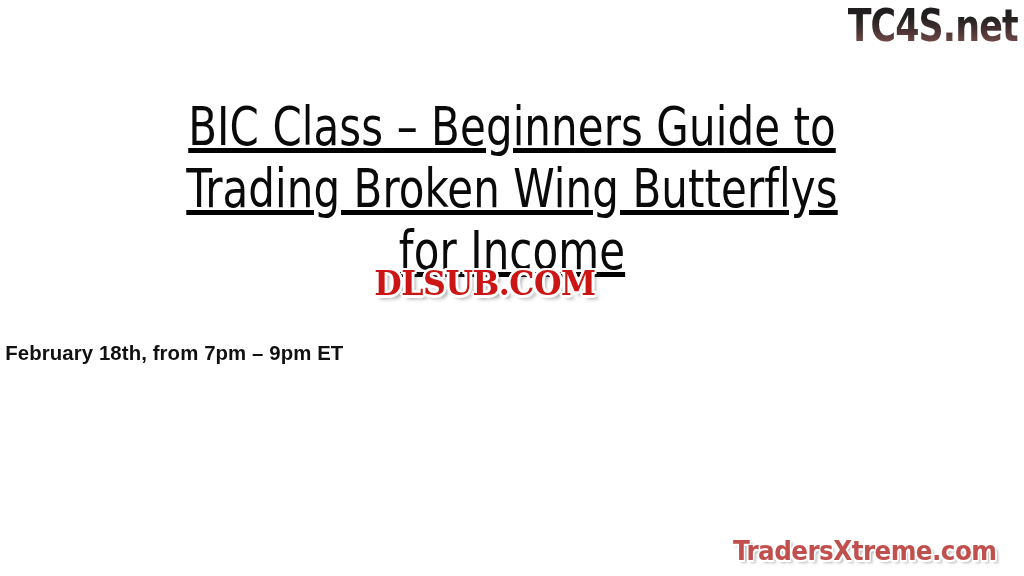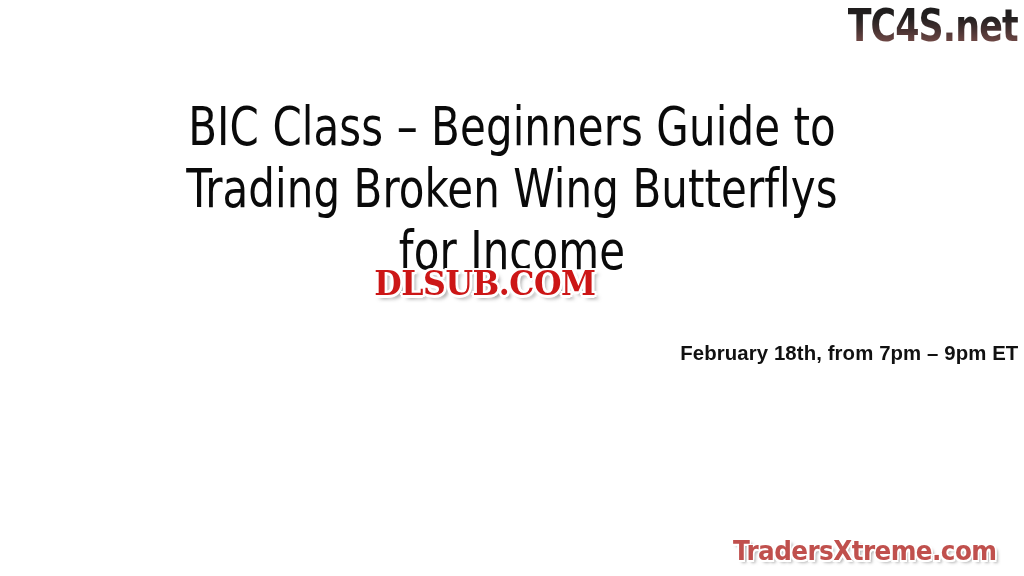--- a/index.html
+++ b/index.html
@@ -21,41 +21,42 @@
   }
 
   
   .title-block {
     position: absolute;
     left: 0;
     top: 96px;
     width: 1024px;
     text-align: center;
     z-index: 2;
+    text-decoration: underline;
   }
   .title-line {
     display: block;
     font-family: "DejaVu Sans Condensed", "Liberation Sans Narrow", "Liberation Sans", sans-serif;
     font-weight: 300;
     font-size: 53px;
     line-height: 62px;
     letter-spacing: 0.1px;
     color: #0a0a0a;
     white-space: nowrap;
     transform: scaleX(0.88);
     transform-origin: center center;
   }
 
   
   .subtitle-block {
     position: absolute;
     left: 0;
     top: 340px;
     width: 1024px;
-    text-align: right;
+    text-align: left;
     z-index: 2;
   }
   .subtitle-line {
     display: inline-block;
     font-family: "Liberation Sans", sans-serif;
     font-weight: 600;
     font-size: 21px;
     line-height: 26px;
     letter-spacing: 0.1px;
     color: #111111;

